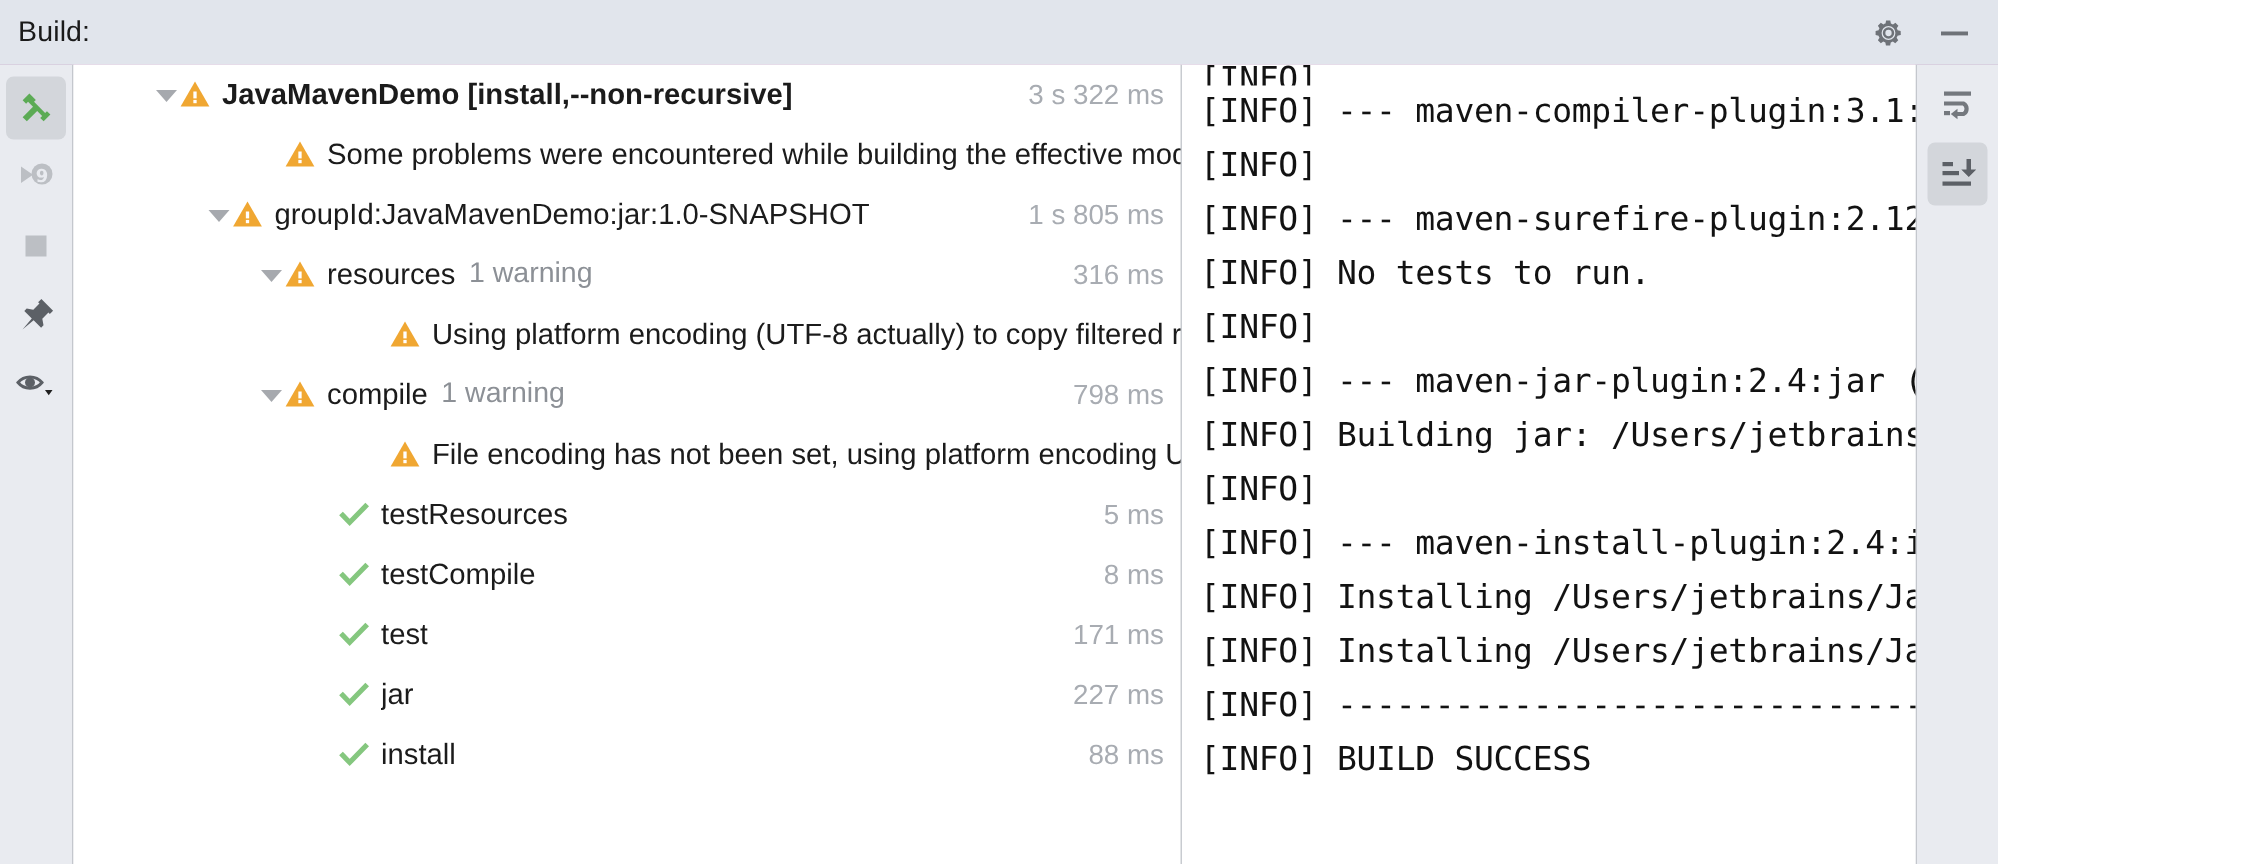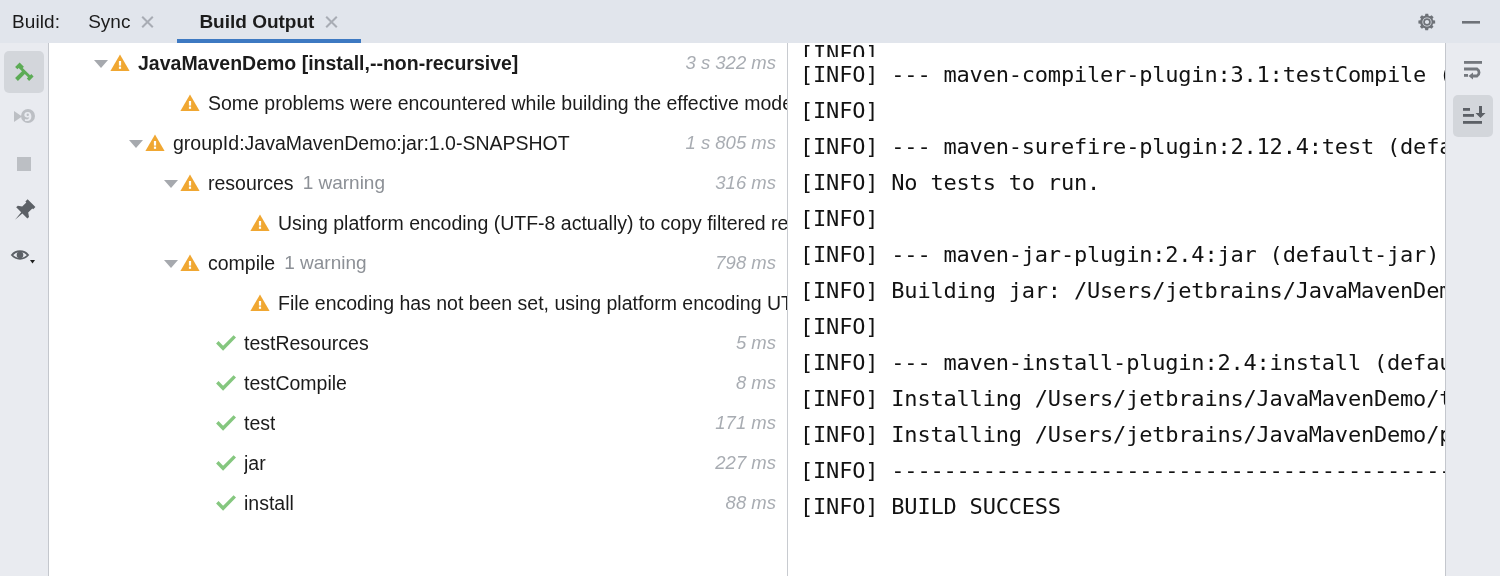--- a/index.html
+++ b/index.html
@@ -5,21 +5,21 @@
   * { box-sizing: border-box; margin: 0; padding: 0; }
   html, body {
     width: 1500px; height: 576px;
     overflow: hidden;
     background: #ffffff;
     font-family: "Liberation Sans", sans-serif;
   }
 
   #app {
     position: relative;
-    width: 1500px; height: 576px;
+    width: 1332px; height: 576px;
     background: #701a75;
     display: flex; flex-direction: column;
   }
 
   
   .header {
     position: relative;
     height: 43px;
     flex: 0 0 43px;
     background: #e1e5ec;
@@ -104,20 +104,21 @@
   }
   .rail-btn.selected { background: #d3d6db; }
   .rail-btn svg { display: block; }
 
   
   .tree-panel {
     flex: 0 0 739px;
     background: #ffffff;
     position: relative;
     overflow: hidden;
+    padding-left: 10px;
   }
   .tree-row {
     position: relative;
     height: 40px;
     display: flex;
     align-items: center;
     white-space: nowrap;
     cursor: default;
   }
   .twisty {
@@ -146,21 +147,20 @@
     color: #8c9096;
     margin-left: 9px;
   }
   .row-time {
     position: absolute;
     right: 12px;
     font-size: 18.5px;
     color: #a8acb2;
     background: #ffffff;
     padding-left: 4px;
-    font-style: italic;
   }
   .tree-divider {
     position: absolute;
     top: 0; bottom: 0;
     right: 0;
     width: 1px;
     background: #c8cbd0;
   }
 
   
@@ -200,31 +200,20 @@
   }
 </style>
 </head>
 <body>
 
 <div id="app">
 
   <div class="header">
     <div class="header-label">Build:</div>
 
-    <div class="tabs">
-      <div class="tab">
-        <span>Sync</span>
-        <span class="tab-close"></span>
-      </div>
-      <div class="tab active">
-        <span>Build Output</span>
-        <span class="tab-close"></span>
-        <span class="tab-underline"></span>
-      </div>
-    </div>
 
     <div class="header-spacer"></div>
 
     <div class="header-actions">
       <div class="hdr-btn">
         <svg width="24" height="24" viewBox="0 0 24 24">
           <path fill="#6e7278" d="M12 8.2a3.8 3.8 0 100 7.6 3.8 3.8 0 000-7.6zm0 5.9a2.1 2.1 0 110-4.2 2.1 2.1 0 010 4.2z"></path>
           <path fill="#6e7278" d="M20.2 13.4l-.1-2.8-2-.4a6.4 6.4 0 00-.6-1.4l1.1-1.6-2-2-1.6 1.1a6.4 6.4 0 00-1.4-.6l-.4-2h-2.8l-.4 2c-.5.1-1 .3-1.4.6L6.9 5.2l-2 2L6 8.8c-.3.4-.5.9-.6 1.4l-2 .4v2.8l2 .4c.1.5.3 1 .6 1.4l-1.1 1.6 2 2 1.6-1.1c.4.3.9.5 1.4.6l.4 2h2.8l.4-2c.5-.1 1-.3 1.4-.6l1.6 1.1 2-2-1.1-1.6c.3-.4.5-.9.6-1.4l2-.4zM12 16.6a4.6 4.6 0 110-9.2 4.6 4.6 0 010 9.2z"></path>
         </svg>
       </div>

